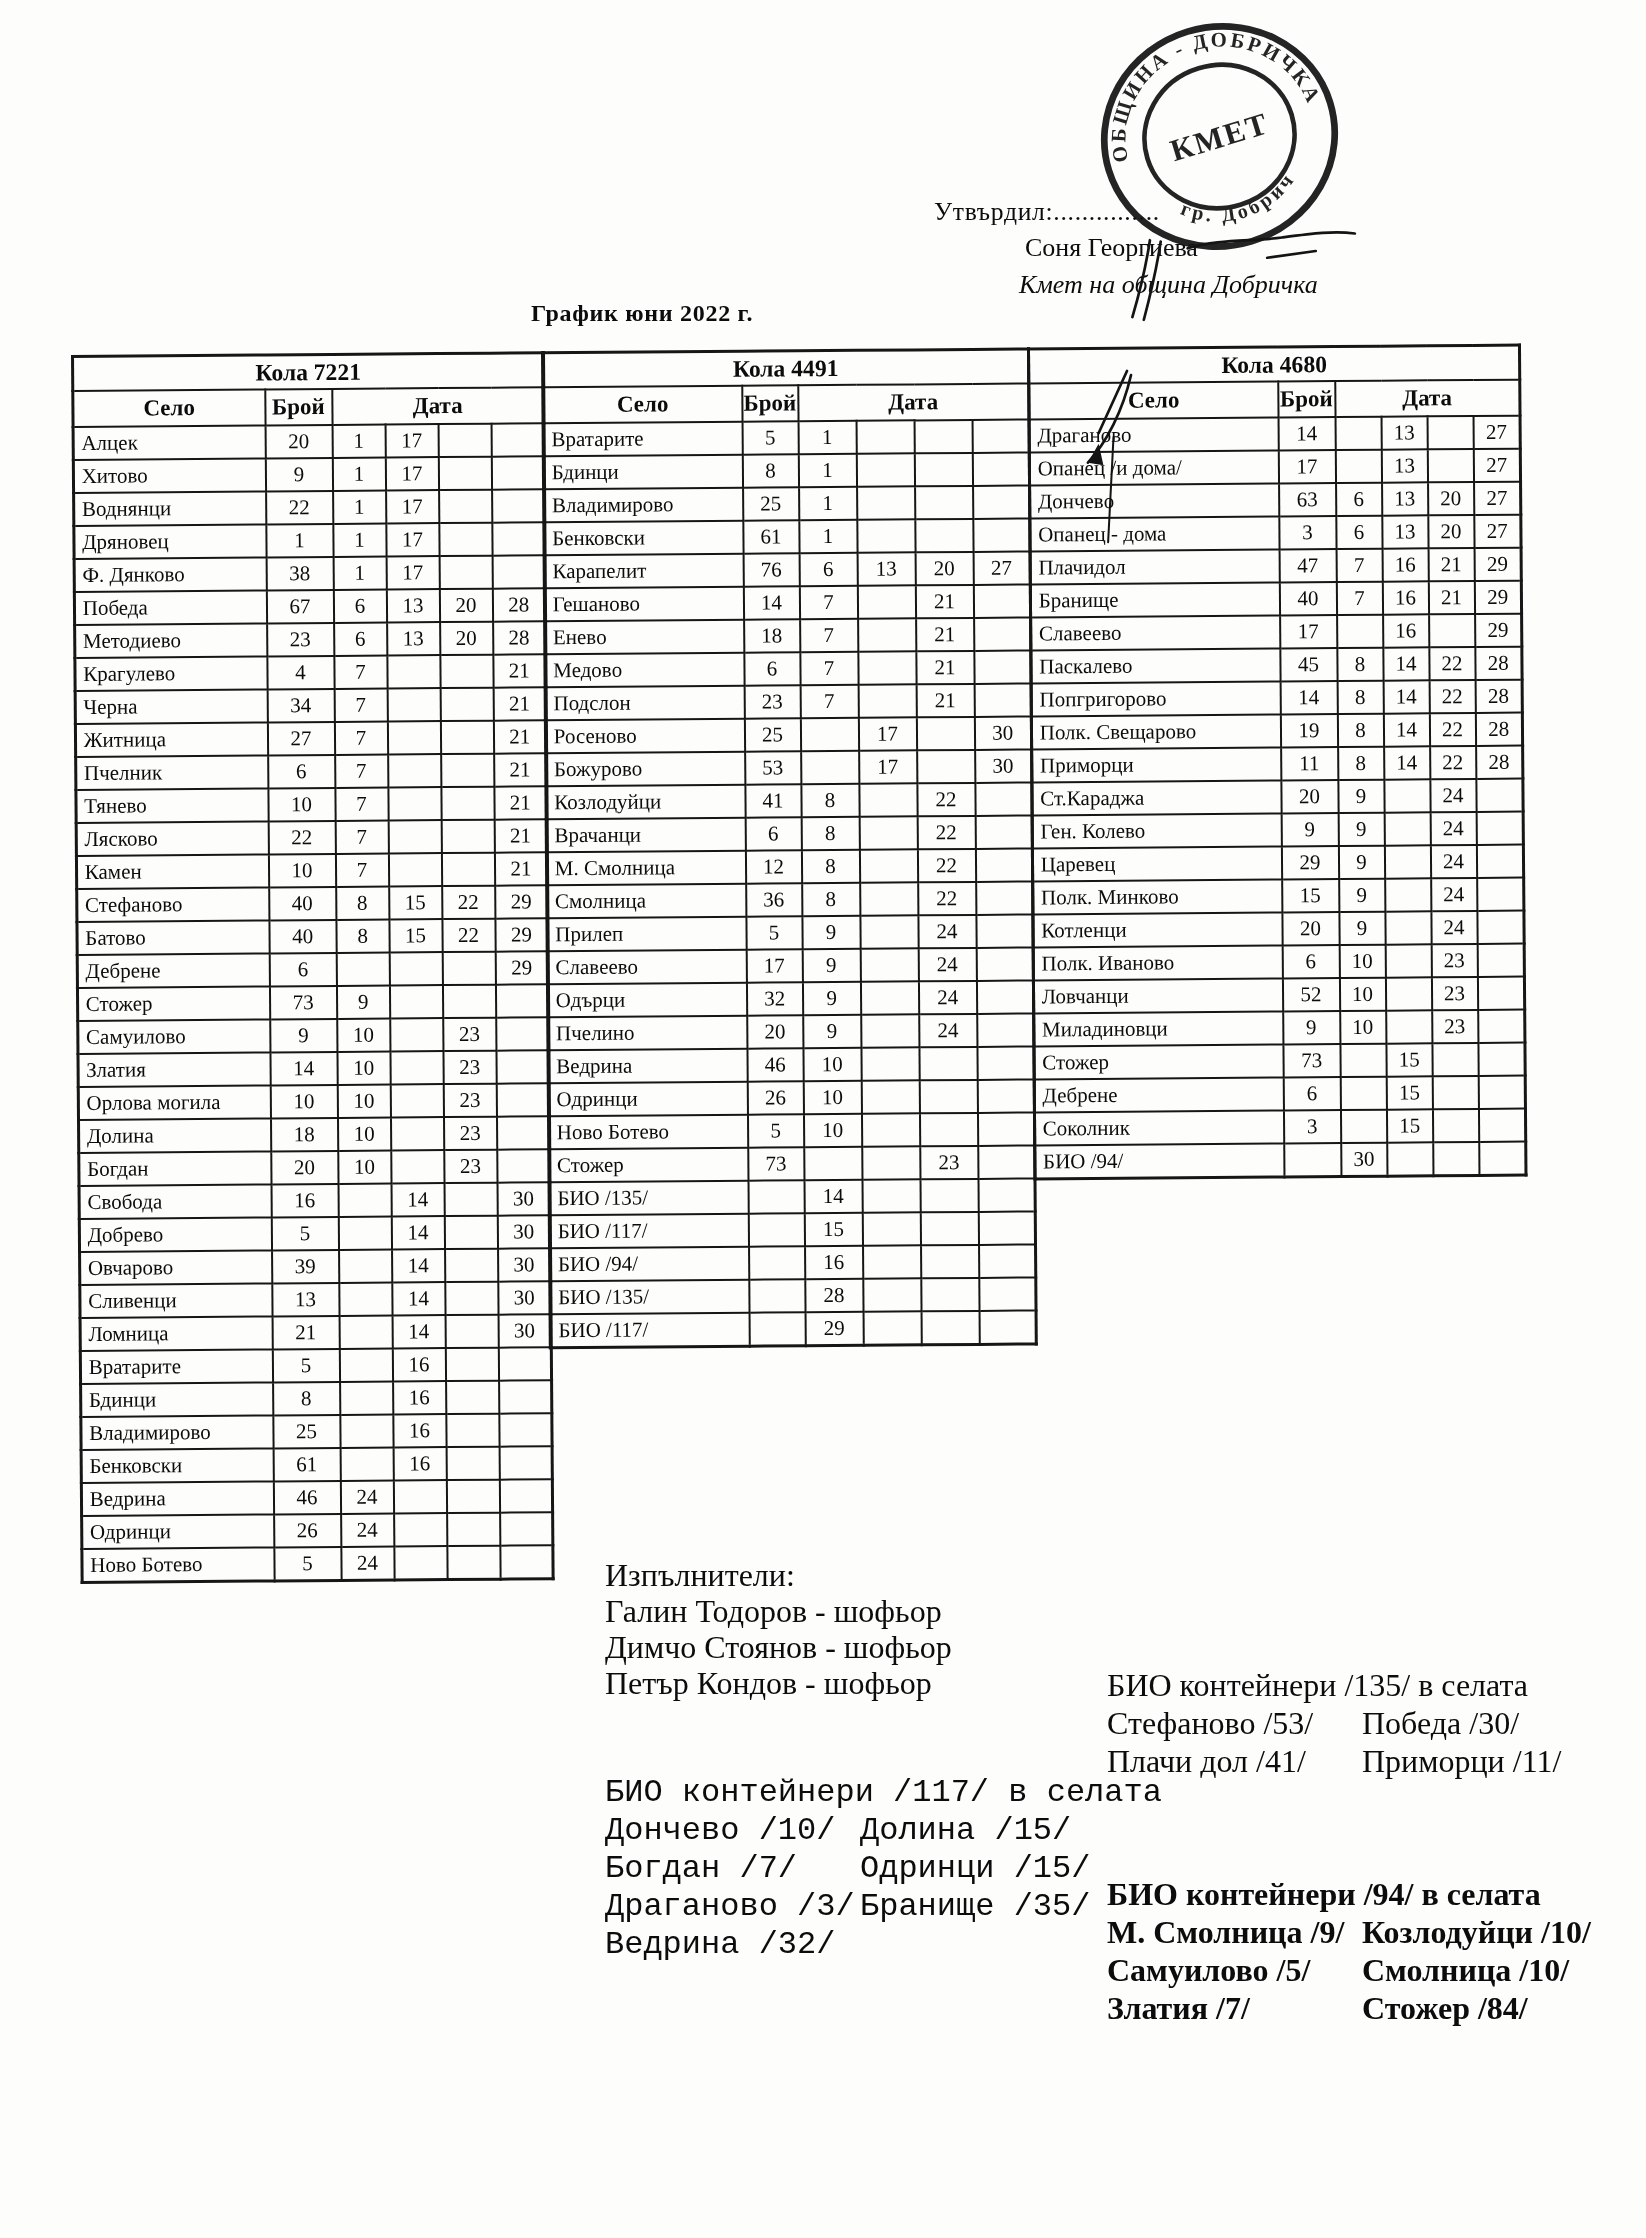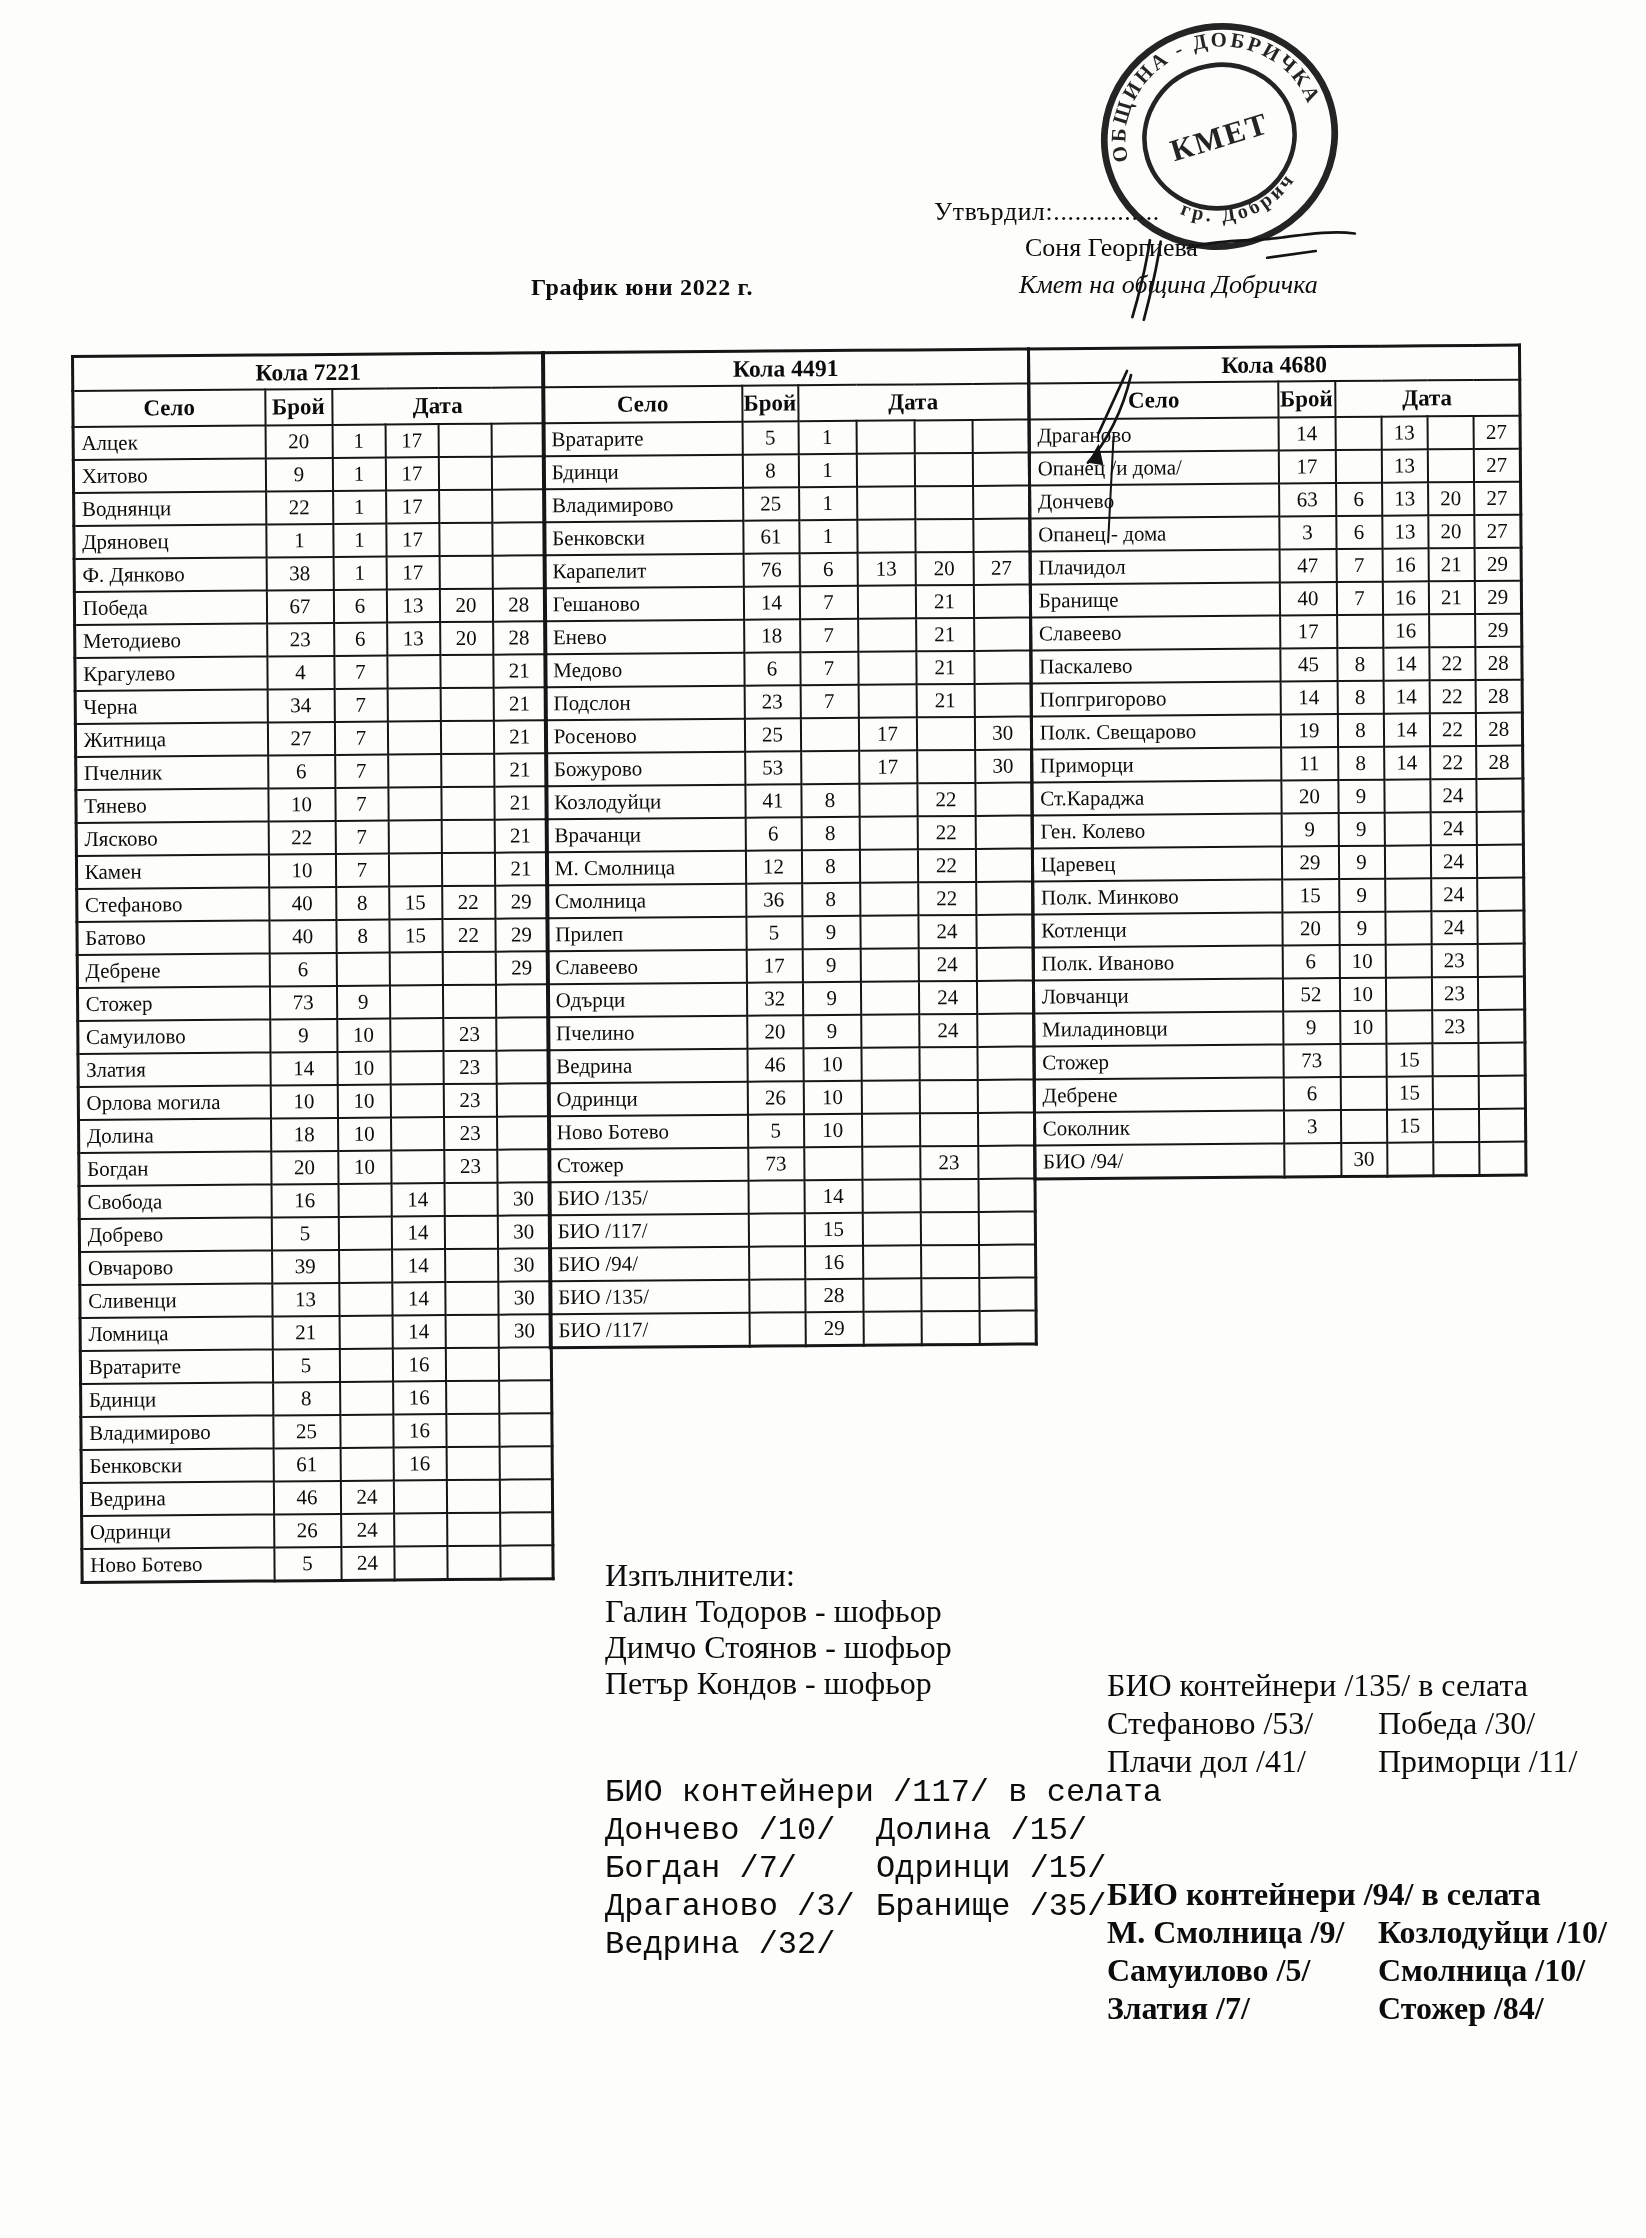--- a/index.html
+++ b/index.html
@@ -2,42 +2,42 @@
 <html style="font-size:10.8px"><head>
 <meta charset="utf-8">
 <style>
   html,body{margin:0;padding:0;background:#d9d9d9;}
   .page{position:relative;width:1646px;height:2239px;background:#fdfdfb;
         font-family:"Liberation Serif",serif;color:#0c0c0c;overflow:hidden;}
   
   .approve{position:absolute;left:934px;top:197px;font-size:25.6px;letter-spacing:0.7px;}
   .approver{position:absolute;left:1025px;top:233px;font-size:26px;}
   .approver-title{position:absolute;left:1019px;top:270px;font-size:26px;font-style:italic;}
-  .doc-title{position:absolute;left:531px;top:274px;font-size:24px;font-weight:bold;letter-spacing:0.7px;}
+  .doc-title{position:absolute;left:531px;top:300px;font-size:24px;font-weight:bold;letter-spacing:0.7px;}
   
   .stamp{position:absolute;left:1093px;top:15px;opacity:.92;}
   
   .pen{position:absolute;left:0;top:0;pointer-events:none;}
   
   .tables{position:absolute;left:0;top:355px;width:1550px;transform:rotate(-0.45deg);transform-origin:71px 0;}
   table.sched{position:absolute;top:0;border-collapse:collapse;table-layout:fixed;border:3.4px solid #161616;}
   table.sched th,table.sched td{border:2px solid #161616;padding:0;overflow:hidden;white-space:nowrap;}
   table.sched th.car{font-size:23.6px;font-weight:bold;height:32px;text-align:center;border-bottom:2.7px solid #161616;}
   table.sched th.colhead{font-size:23px;font-weight:bold;height:34px;text-align:center;border-bottom:2.7px solid #161616;}
   table.sched td{height:31px;font-size:21px;}
   table.sched td.village{text-align:left;padding-left:6.7px;}
   table.sched td.count{text-align:center;font-weight:normal;}
   table.sched td.date{text-align:center;}
   .t1{left:71px;width:470px;}
   .t2{left:541px;width:486px;}
   .t3{left:1027px;width:490px;}
   
   .execs{position:absolute;left:605px;top:1557px;font-size:32px;line-height:36px;}
   .bio{position:absolute;font-size:32px;line-height:38px;}
-  .bio .cols{display:grid;grid-template-columns:255px auto;column-gap:16px;}
+  .bio .cols{display:grid;grid-template-columns:255px auto;column-gap:0;}
   .bio135{left:1107px;top:1666px;}
   .bio117{left:605px;top:1774px;font-family:Liberation Mono, monospace;}
   .bio94{left:1107px;top:1875px;font-weight:bold;}
   .line{white-space:nowrap;}
 </style>
 </head>
 <body>
 
 <div class="page">
 

